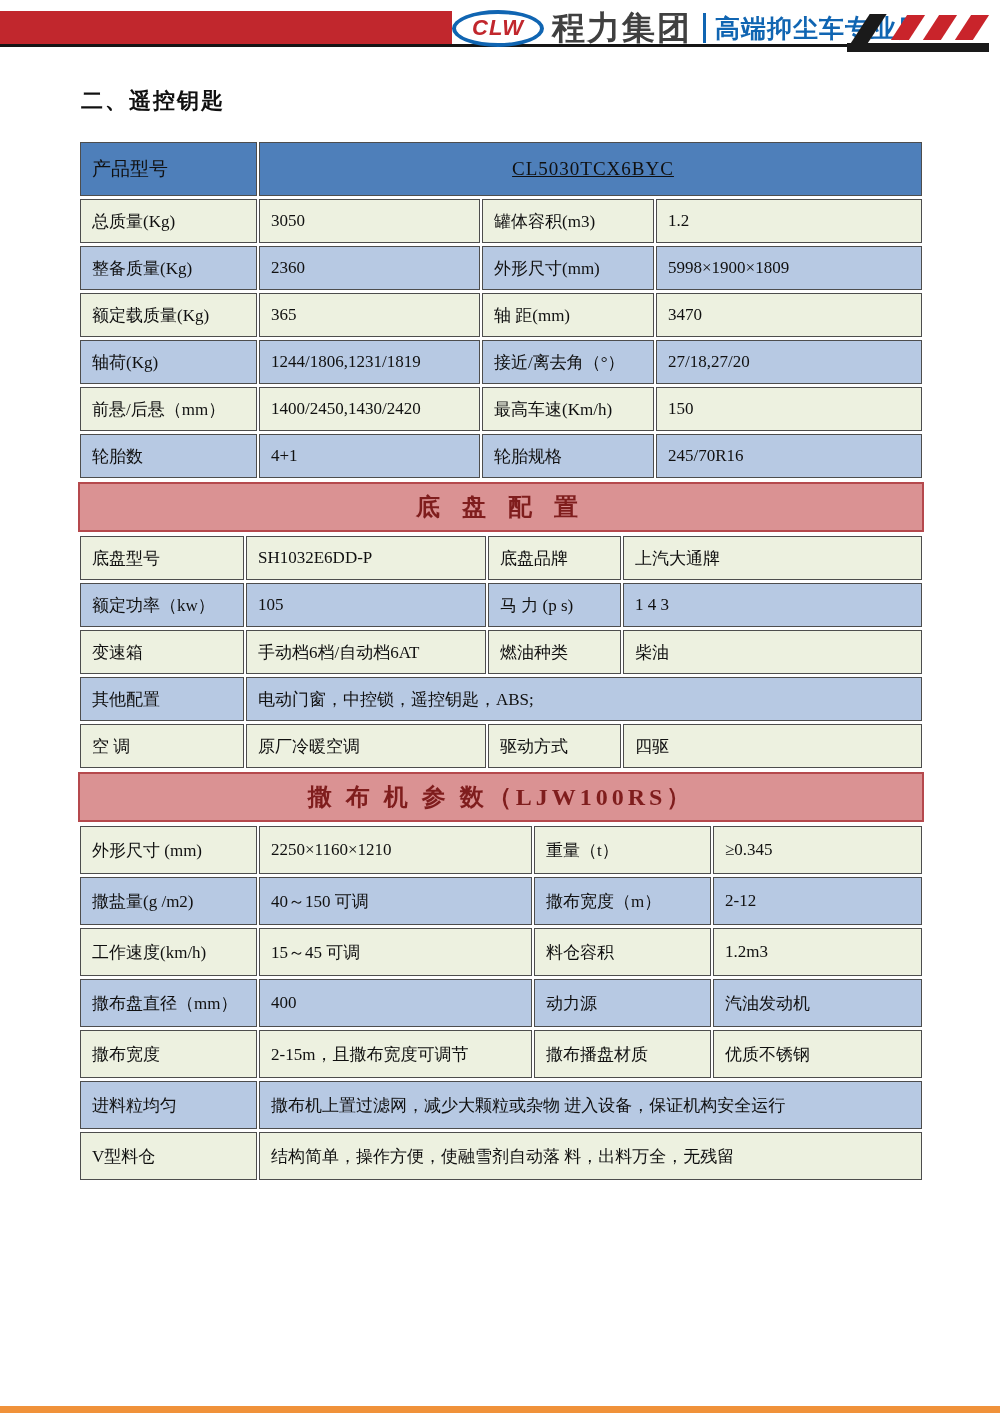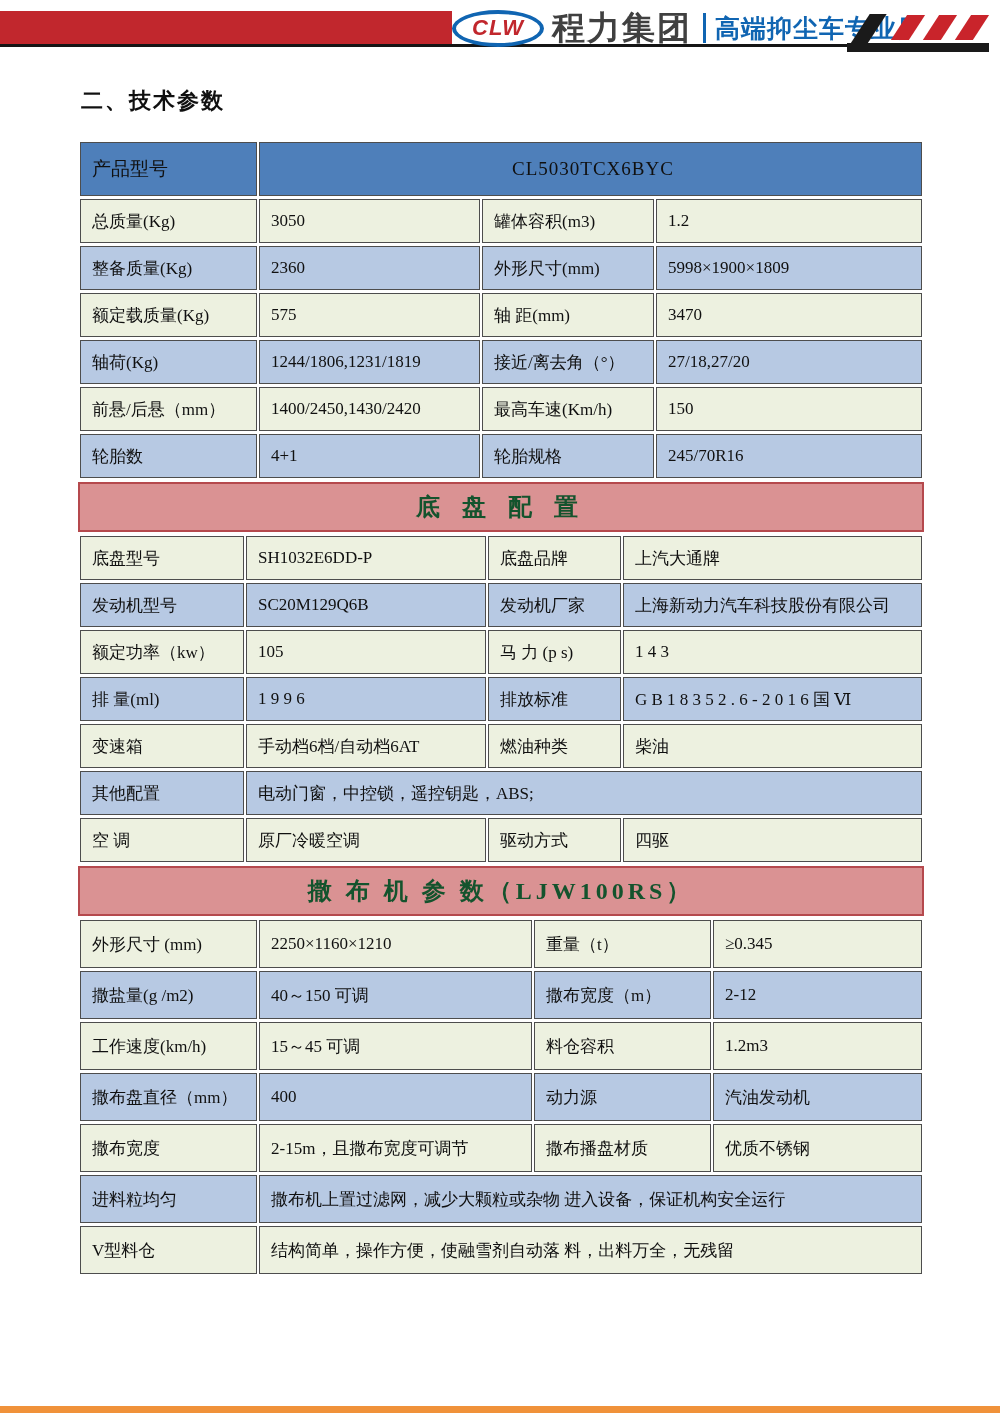--- a/index.html
+++ b/index.html
@@ -37,26 +37,26 @@
   table.spec { border-collapse:separate; border-spacing:2px 3px; width:846px; table-layout:fixed; }
   table.spec td {
     border:1px solid #4d4d4d; font-size:17px; color:#101010;
     padding:2px 6px 2px 11px; vertical-align:middle; overflow:hidden;
   }
   table.spec tbody td { height:44px; }
   table.sp3 tbody td { height:48px; }
   table.spec tbody tr:nth-child(odd) td { background:#edf1e0; }
   table.spec tbody tr:nth-child(even) td { background:#b7c9e3; }
   table.spec thead td { background:#4e7fba; height:54px; font-size:19px; }
-  td.model-val { text-align:center; font-size:23px; letter-spacing:1px; }
+  td.model-val { text-align:center; font-size:23px; letter-spacing:1px;text-decoration:underline; }
 
   .band {
     width:846px; height:50px; margin:1px 0; background:#da9293;
     border:2px solid #b5494d; display:flex; align-items:center; justify-content:center;
-    color:#14532d; font-size:24px; font-weight:600; letter-spacing:8px;
+    color:#7f1d1d; font-size:24px; font-weight:600; letter-spacing:8px;
   }
   .band.small-sp { letter-spacing:4px; }
 
   
   .footer-bar { position:absolute; left:0; bottom:0; width:1000px; height:11px; background:#f0923a; }
 </style>
 </head>
 <body>
 
 <div class="page">
@@ -74,21 +74,21 @@
     </div>
     <div class="art">
       <span class="art-diag"></span>
       <span class="art-foot"></span>
       <span class="art-red r1"></span>
       <span class="art-red r2"></span>
       <span class="art-red r3"></span>
     </div>
   </div>
 
-  <h2 class="title">二、技术参数</h2>
+  <h2 class="title">二、遥控钥匙</h2>
 
   <div class="tables">
 
     <table class="spec sp1">
       <colgroup>
           <col style="width:177px">
           <col style="width:221px">
           <col style="width:172px">
           <col>
         </colgroup>
@@ -106,21 +106,21 @@
             <td>1.2</td>
           </tr>
           <tr>
             <td>整备质量(Kg)</td>
             <td>2360</td>
             <td>外形尺寸(mm)</td>
             <td>5998×1900×1809</td>
           </tr>
           <tr>
             <td>额定载质量(Kg)</td>
-            <td>575</td>
+            <td>365</td>
             <td>轴 距(mm)</td>
             <td>3470</td>
           </tr>
           <tr>
             <td>轴荷(Kg)</td>
             <td>1244/1806,1231/1819</td>
             <td>接近/离去角（°）</td>
             <td>27/18,27/20</td>
           </tr>
           <tr>
@@ -148,36 +148,24 @@
           <col>
         </colgroup>
       <tbody>
           <tr>
             <td>底盘型号</td>
             <td>SH1032E6DD-P</td>
             <td>底盘品牌</td>
             <td>上汽大通牌</td>
           </tr>
           <tr>
-            <td>发动机型号</td>
-            <td>SC20M129Q6B</td>
-            <td>发动机厂家</td>
-            <td>上海新动力汽车科技股份有限公司</td>
-          </tr>
-          <tr>
             <td>额定功率（kw）</td>
             <td>105</td>
             <td>马 力 (p s)</td>
             <td>1 4 3</td>
-          </tr>
-          <tr>
-            <td>排 量(ml)</td>
-            <td>1 9 9 6</td>
-            <td>排放标准</td>
-            <td>G B 1 8 3 5 2 . 6 - 2 0 1 6 国 Ⅵ</td>
           </tr>
           <tr>
             <td>变速箱</td>
             <td>手动档6档/自动档6AT</td>
             <td>燃油种类</td>
             <td>柴油</td>
           </tr>
           <tr>
             <td>其他配置</td>
             <td colspan="3">电动门窗，中控锁，遥控钥匙，ABS;</td>

